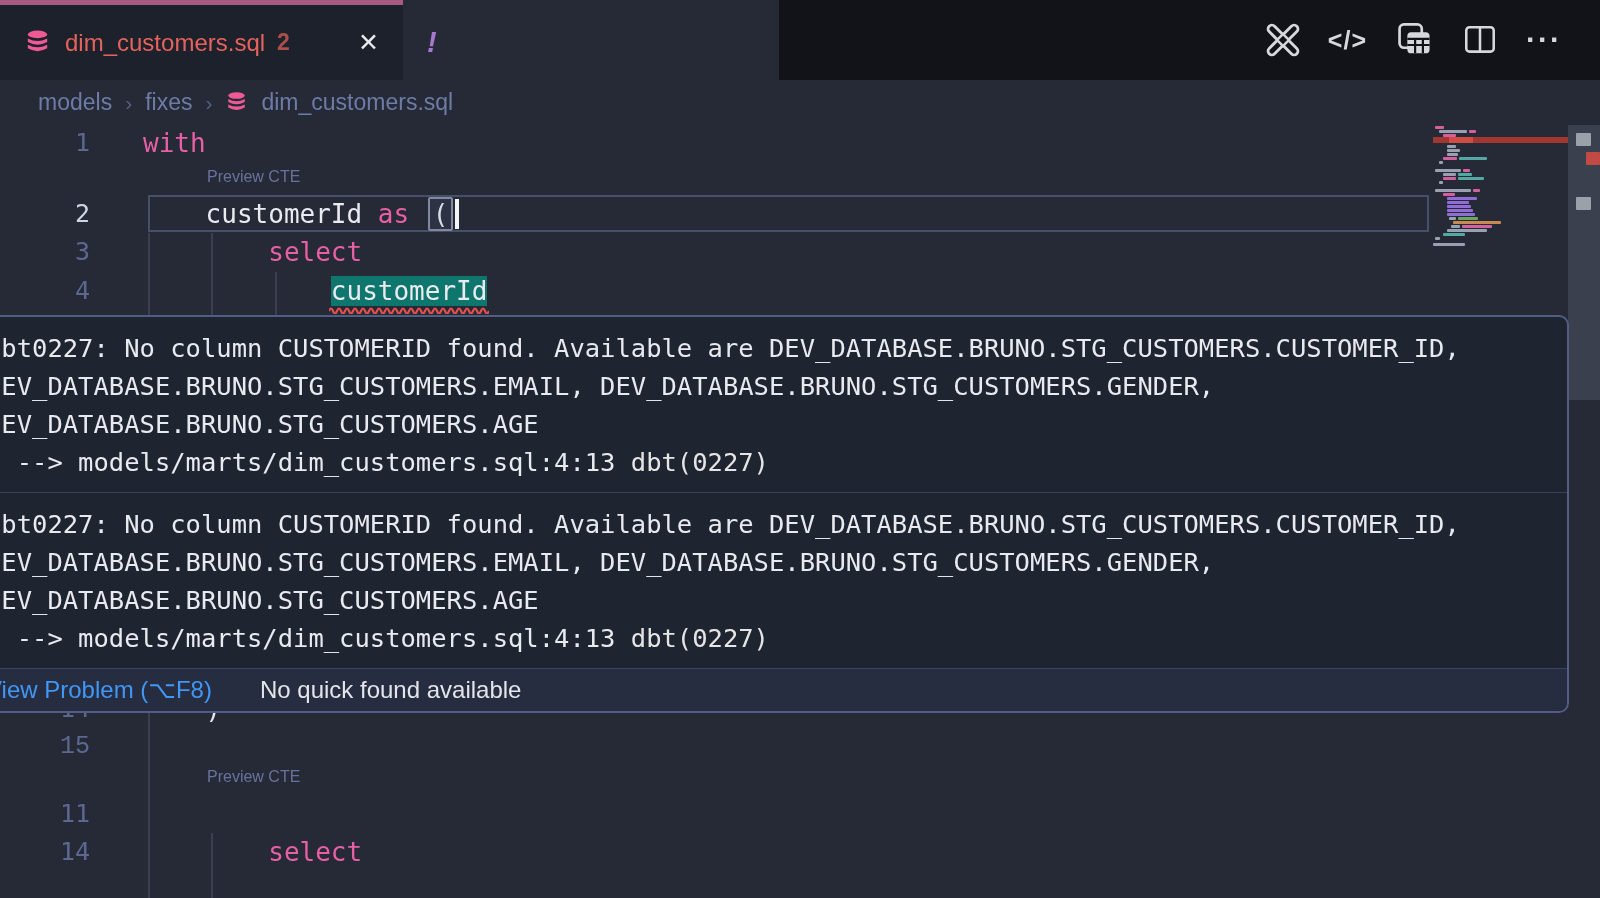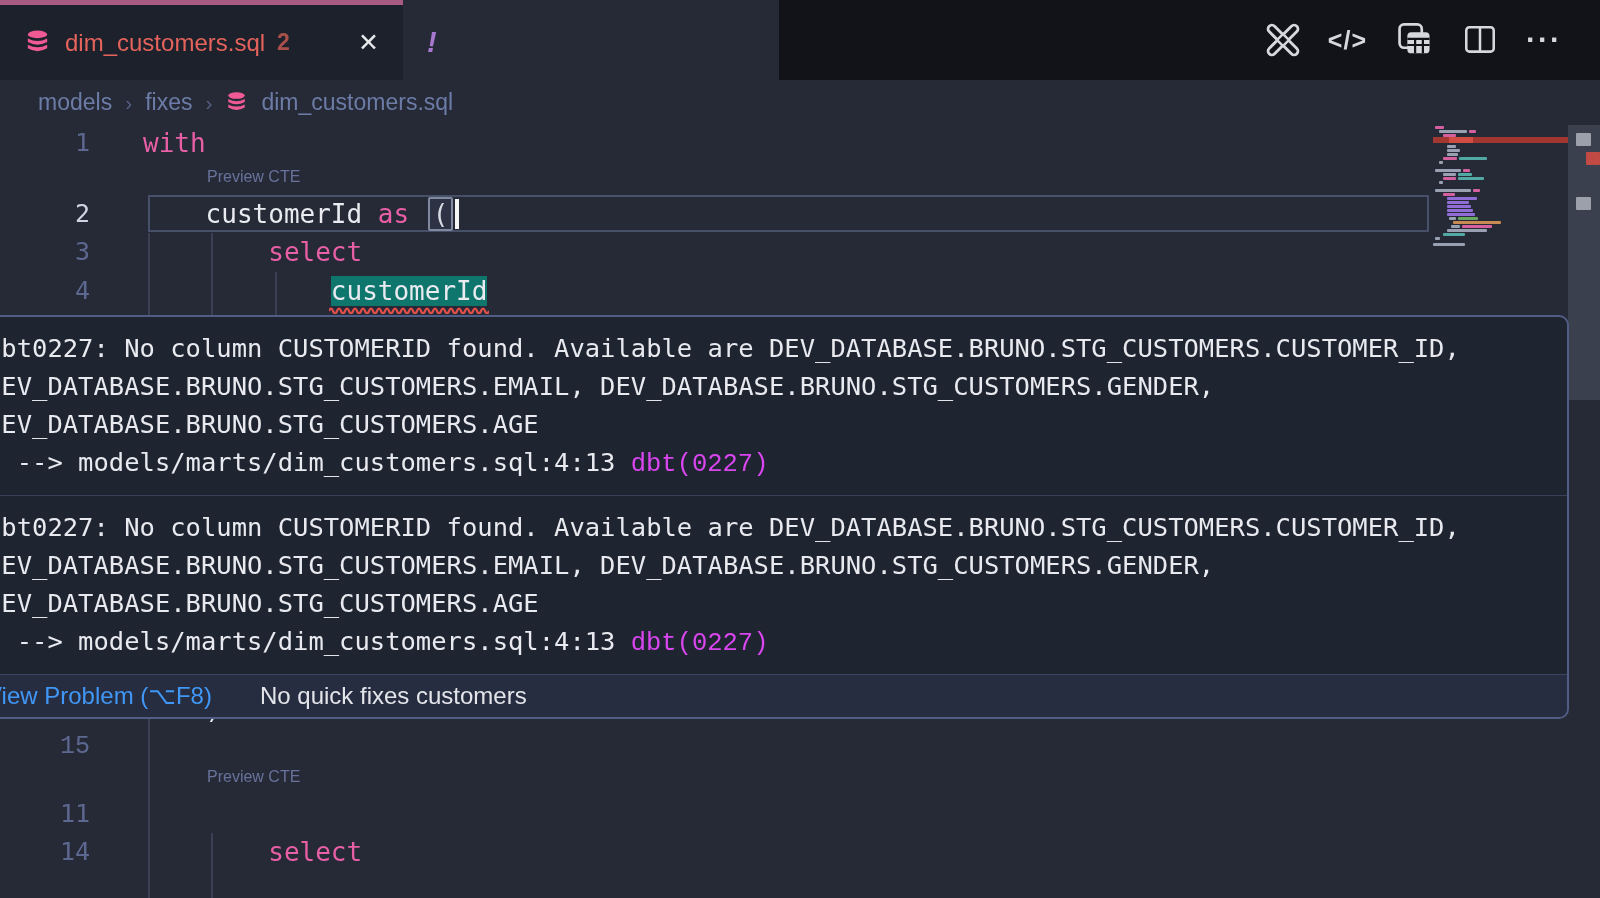--- a/index.html
+++ b/index.html
@@ -54,21 +54,21 @@
   .mm-errbar-hi{position:absolute;left:16px;top:12px;width:24px;height:6px;background:#d14c42;}
   .scrollbar{position:absolute;left:1568px;top:0;width:32px;height:773px;}
   .sb-slider{position:absolute;left:0;top:0;width:32px;height:275px;background:rgba(125,132,152,.25);}
   .sb-mark{position:absolute;border-radius:1px;}
   
   .hover-popup{position:absolute;left:-16px;top:315px;width:1585px;background:#1f2431;
                border:2px solid #515d85;border-radius:10px;box-sizing:border-box;z-index:50;
                font-family:"DejaVu Sans Mono",monospace;}
   .hover-msg{padding:12px 0 11px 0;}
   .hover-line{font-size:25.5px;line-height:38px;color:#e8eaef;white-space:pre;}
-  .src{color:#d946ef;font-family:Liberation Mono, monospace;}
+  .src{color:#e5e5e5;}
   .hover-divider{height:1px;background:#394159;}
   .hover-status{height:42px;background:#272d41;border-top:1px solid #3b4360;
                 display:flex;align-items:center;font-family:"Liberation Sans",sans-serif;
                 border-radius:0 0 9px 9px;}
   .view-problem{color:#4097f5;font-size:24px;}
   .no-fixes{color:#e3e5ea;font-size:24px;margin-left:48px;}
 </style>
 </head>
 <body>
 
@@ -216,17 +216,17 @@
         <div class="hover-divider"></div>
         <div class="hover-msg">
           <div class="hover-line"><span>dbt0227: No column CUSTOMERID found. Available are DEV_DATABASE.BRUNO.STG_CUSTOMERS.CUSTOMER_ID,</span></div>
           <div class="hover-line"><span>DEV_DATABASE.BRUNO.STG_CUSTOMERS.EMAIL, DEV_DATABASE.BRUNO.STG_CUSTOMERS.GENDER,</span></div>
           <div class="hover-line"><span>DEV_DATABASE.BRUNO.STG_CUSTOMERS.AGE</span></div>
           <div class="hover-line"><span>  --&gt; models/marts/dim_customers.sql:4:13</span><span class="src"> dbt(0227)</span></div>
         </div>
       </div>
     <div class="hover-status">
       <span class="view-problem">View Problem (⌥F8)</span>
-      <span class="no-fixes">No quick fixes customers</span>
+      <span class="no-fixes">No quick found available</span>
     </div>
   </div>
 
 </div>
 
 </body></html>

